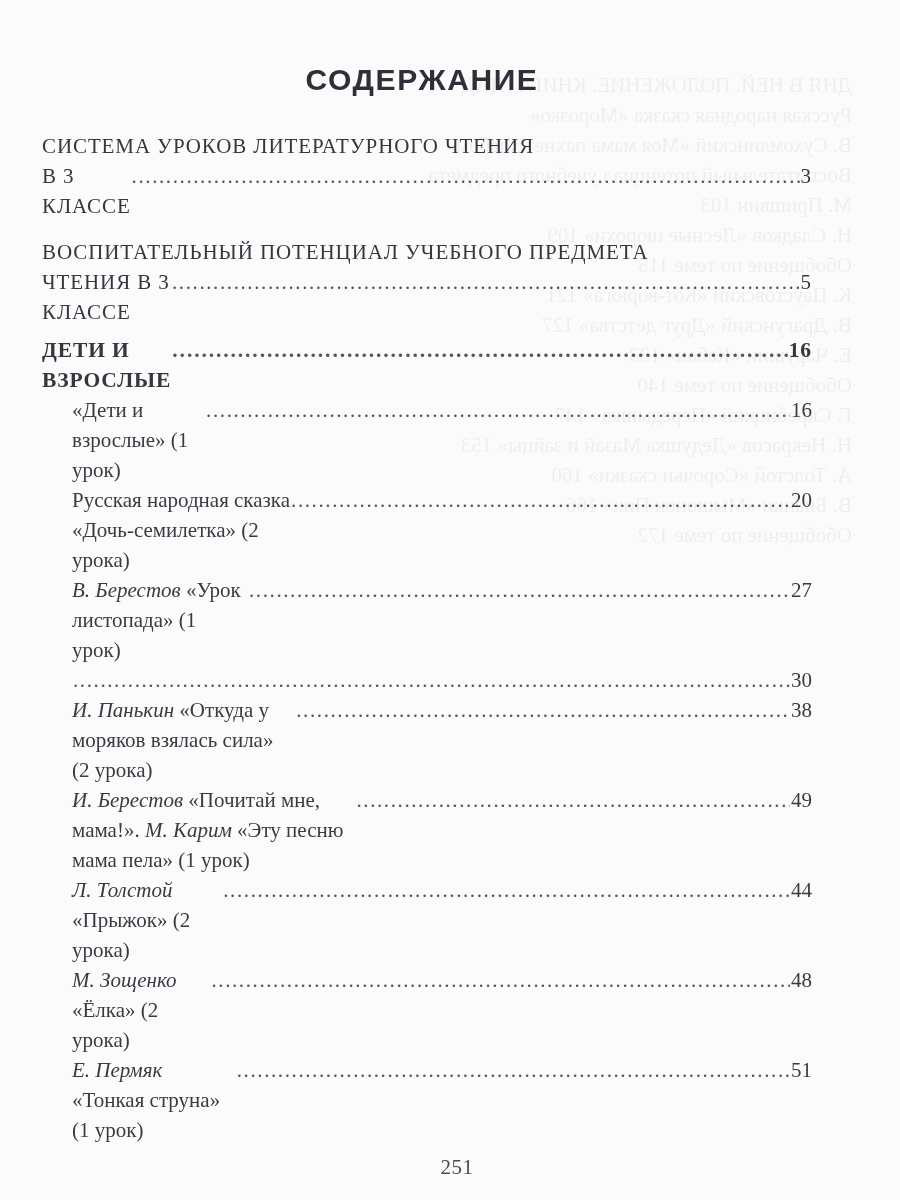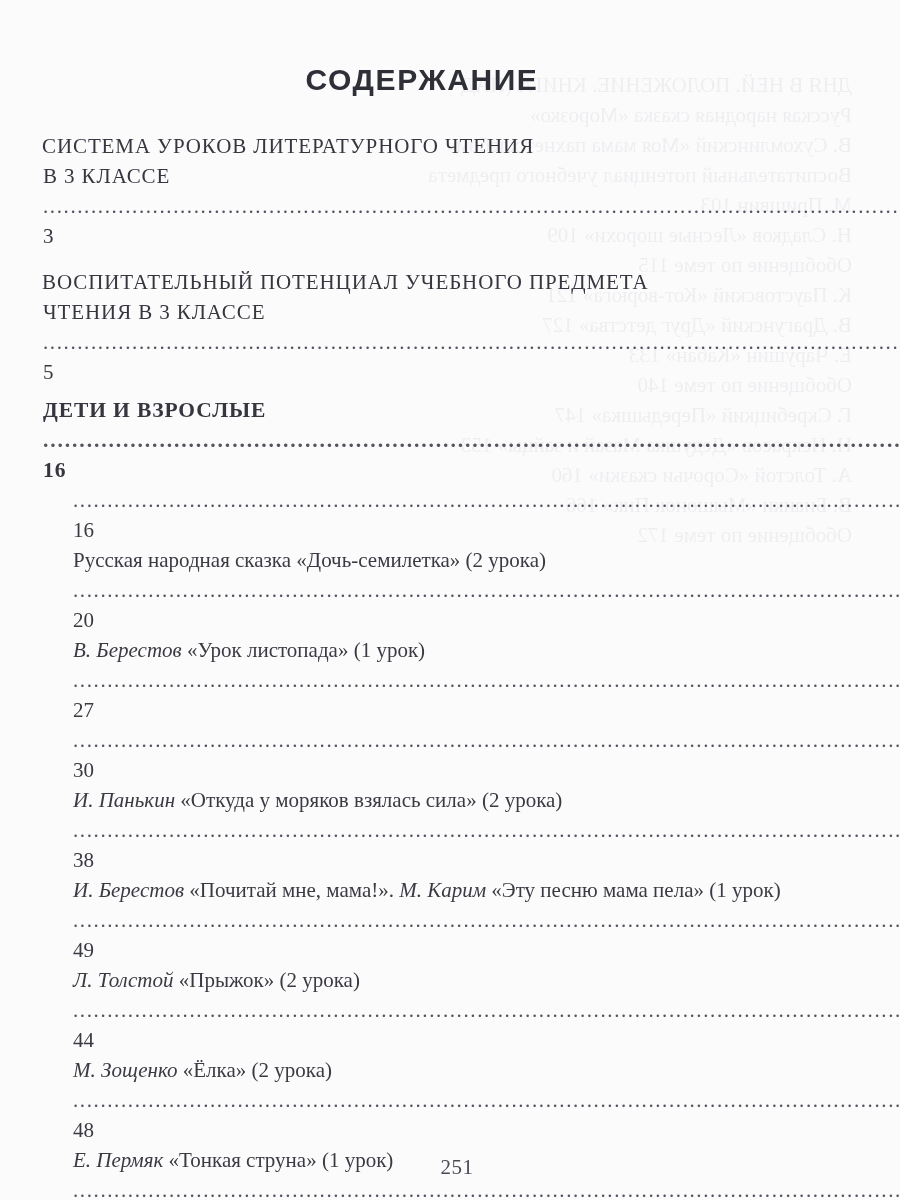--- a/index.html
+++ b/index.html
@@ -66,21 +66,20 @@
 
   .entry .body {
     display: block;
   }
 
   
   .fill {
     display: inline-flex;
     align-items: baseline;
     width: 100%;
-    flex-direction: column;
   }
   .fill .txt { white-space: pre-wrap; }
   .fill .leader {
     flex: 1 1 auto;
     min-width: 4px;
     overflow: hidden;
     white-space: nowrap;
     margin: 0 1px;
     letter-spacing: 1.6px;
     color: #55555f;
@@ -184,20 +183,21 @@
     <div class="entry section">
       <span class="fill">
         <span class="txt">ДЕТИ И ВЗРОСЛЫЕ</span>
         <span class="leader"></span>
         <span class="pageno">16</span>
       </span>
     </div>
 
     <div class="entry item">
       <span class="fill">
+        <span class="txt"><span class="author"></span><span>«Дети и взрослые» (1 урок)</span></span>
         <span class="leader"></span>
         <span class="pageno">16</span>
       </span>
     </div>
 
     <div class="entry item">
       <span class="fill">
         <span class="txt"><span class="author"></span><span>Русская народная сказка «Дочь-семилетка» (2 урока)</span></span>
         <span class="leader"></span>
         <span class="pageno">20</span>

